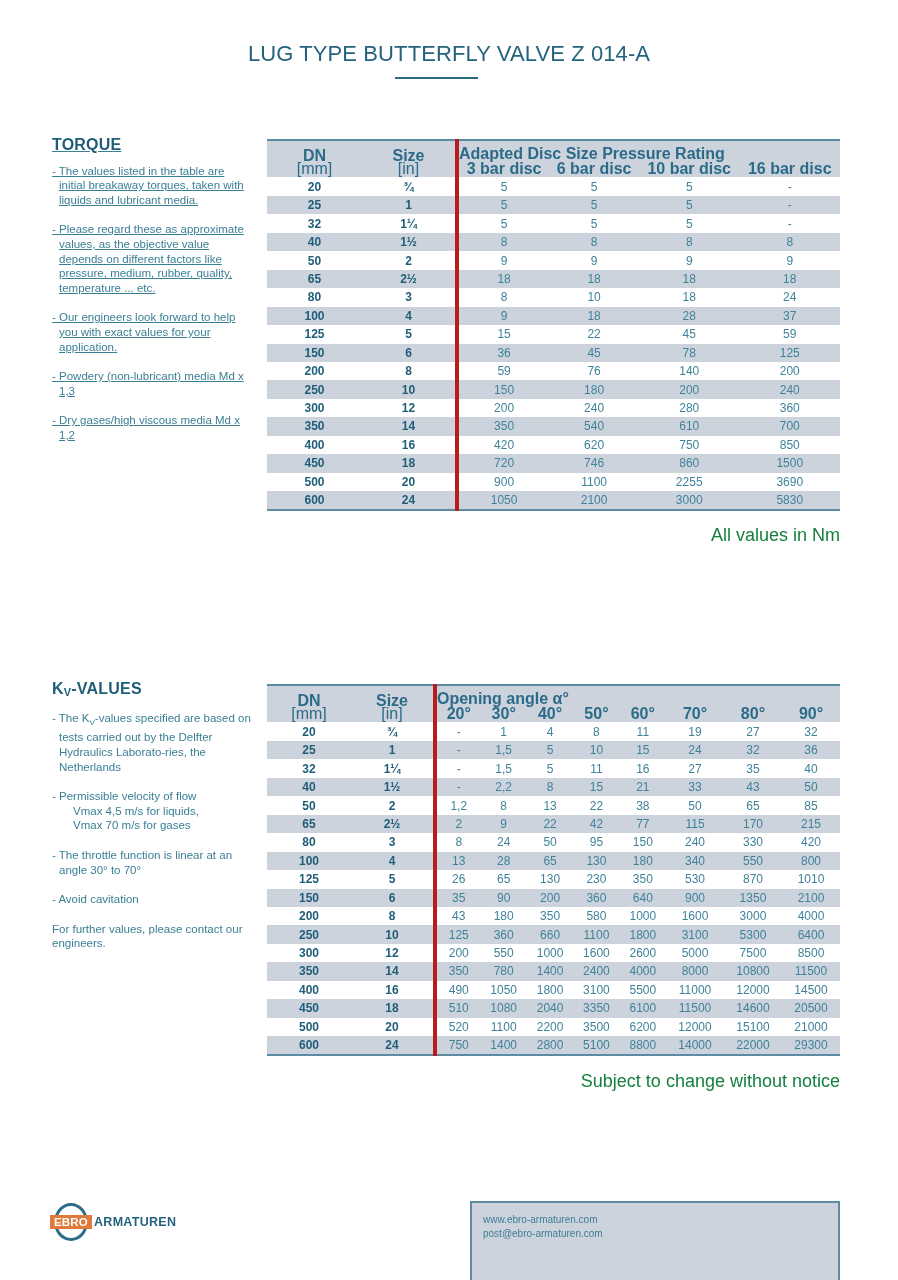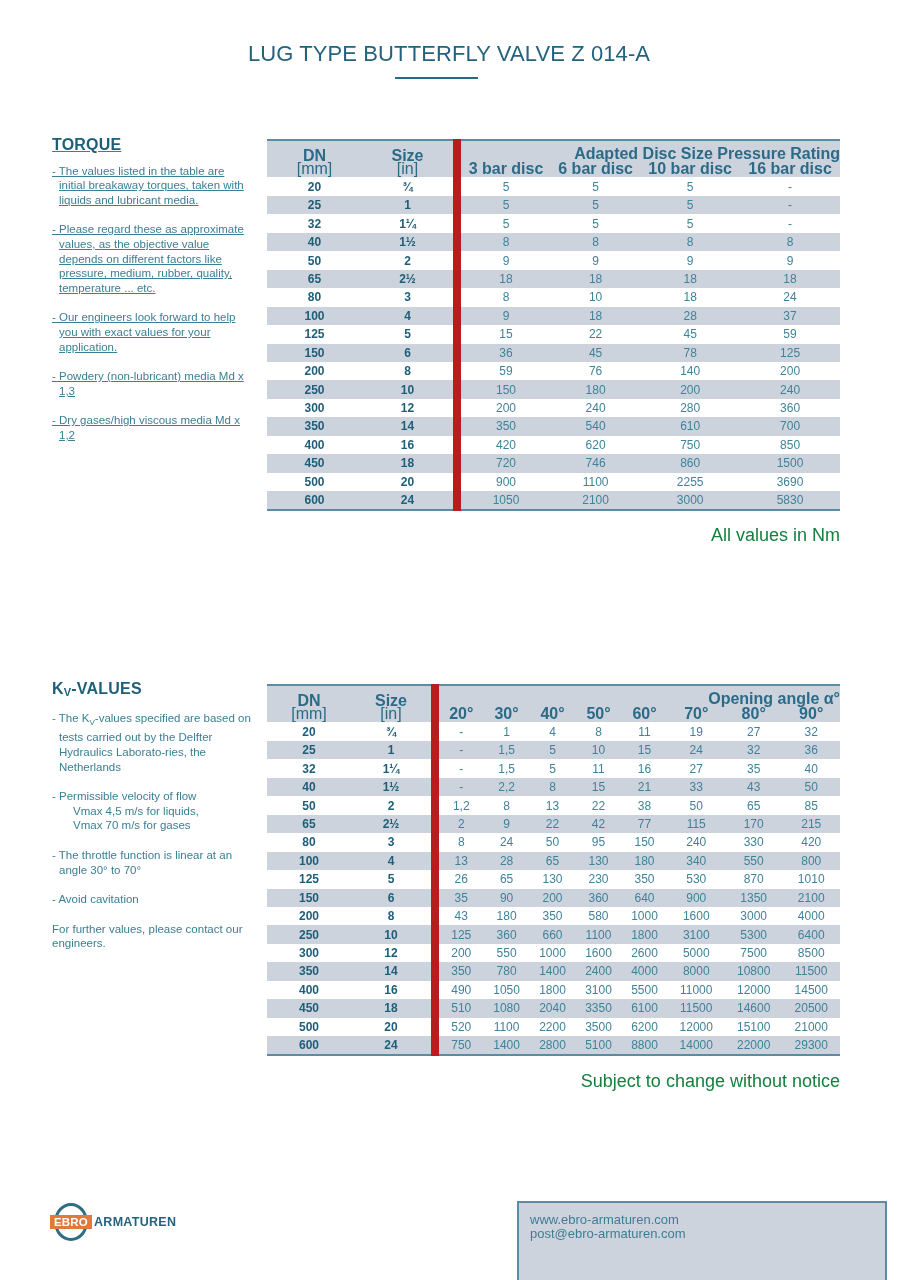--- a/index.html
+++ b/index.html
@@ -22,23 +22,23 @@
   .side p.plain { padding-left: 0; text-indent: 0; }
   .side p sub { font-size: 8px; }
 
   table.dt {
     position: absolute; border-collapse: collapse; font-size: 12px; color: #3f8299;
     border-top: 2px solid #5c8ca4; border-bottom: 2px solid #5c8ca4;
   }
   table.dt th { font-weight: 700; color: #2b6b88; background: #ccd3dd; font-size: 16px; line-height: 13px; }
   table.dt td { text-align: center; height: 18.45px; padding: 0; line-height: 18px; }
   table.dt td.dn, table.dt td.sz { font-weight: 700; color: #1f5e78; }
-  table.dt td.sep, table.dt th.sep { border-right: 8px solid #b91c1c; }
+  table.dt td.sep, table.dt th.sep { border-right: 4px solid #b91c1c; }
   table.dt tr.alt td { background: #ccd3dd; }
-  table.dt th.group { text-align: right; padding-top: 3px; height: 22px; }
+  table.dt th.group { text-align: left; padding-top: 3px; height: 22px; }
   table.dt th.colh { text-align: center; vertical-align: bottom; padding-bottom: 2px; }
   table.dt th.left2 { vertical-align: bottom; padding-bottom: 2px; text-align: center; }
   table.dt thead { border-bottom: 1px solid #ffffff; }
 
   .note { position: absolute; font-size: 18px; color: #15803d; text-align: right; }
 
   .logo { position: absolute; left: 50px; top: 1203px; width: 130px; height: 38px; }
   .logo .ring {
     position: absolute; left: 4px; top: 0; width: 34px; height: 38px; border-radius: 50%;
     border: 3px solid #2c6d88;
@@ -47,21 +47,21 @@
     position: absolute; left: 0; top: 12px; height: 14px; width: 42px; background: #e07a3a;
     color: #ffffff; font-weight: 700; font-size: 11.5px; line-height: 14px; text-align: center; letter-spacing: 0.2px;
   }
   .logo .arm {
     position: absolute; left: 44px; top: 12px; font-size: 12.5px; font-weight: 700; color: #24627e; letter-spacing: 0.3px; line-height: 14px;
   }
 
   .contact {
     position: absolute; left: 470px; top: 1201px; width: 370px; height: 79px;
     background: #ccd3dd; border: 2px solid #5c8ca4; border-bottom: none;
-    padding: 10px 0 0 11px; font-size: 13px; color: #3f7d94; line-height: 14px; margin-left: 47px;
+    padding: 10px 0 0 11px; font-size: 10px; color: #3f7d94; line-height: 14px;
   }
   .contact .date { margin-top: 11px; }
 </style>
 </head>
 <body>
 
 <div class="title">LUG TYPE BUTTERFLY VALVE Z 014-A</div>
 <div class="title-rule"></div>
 
 <div class="side" style="top:138px;text-decoration:underline;">

